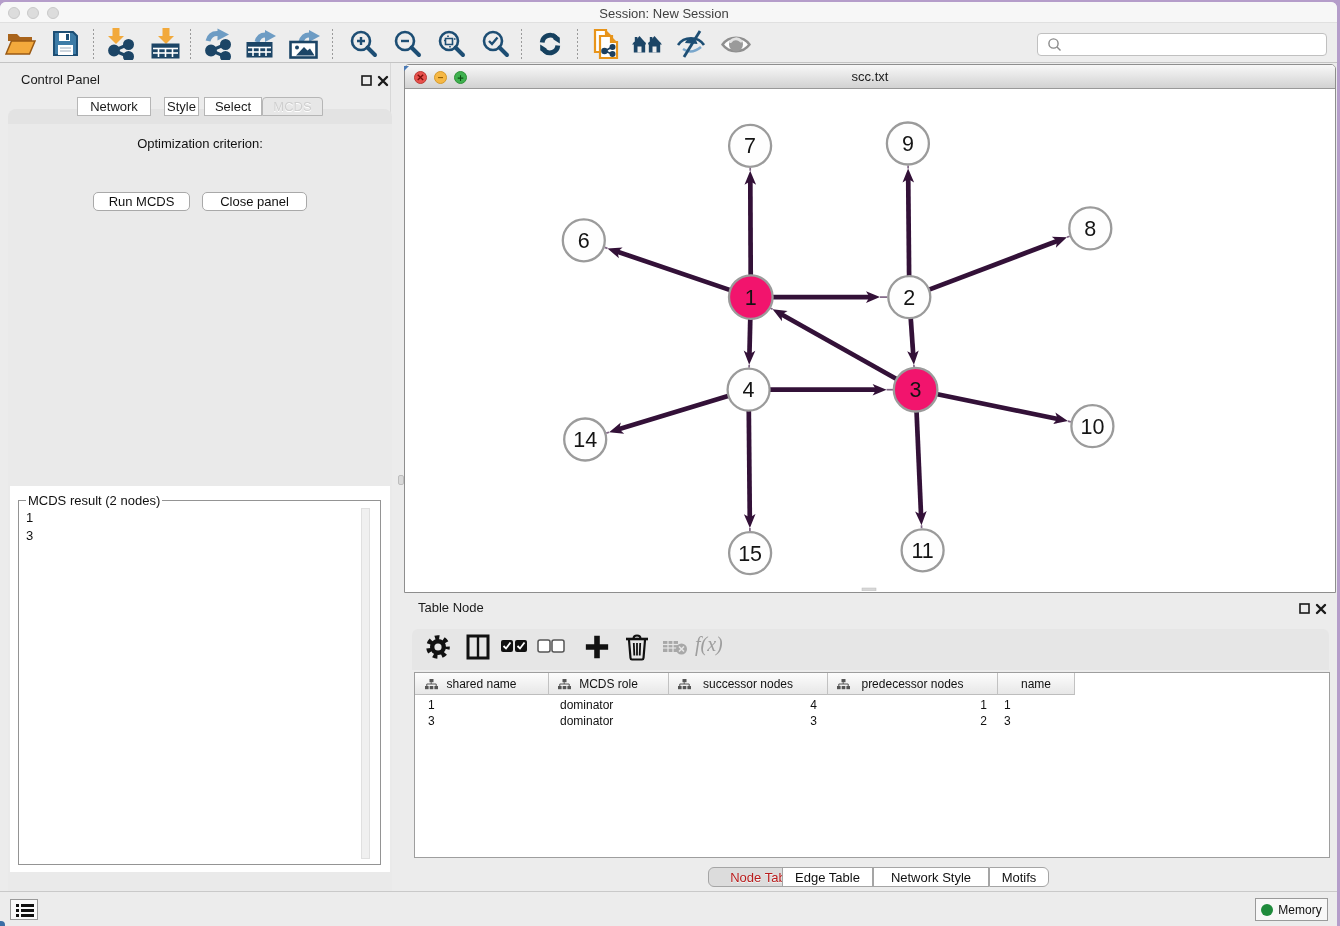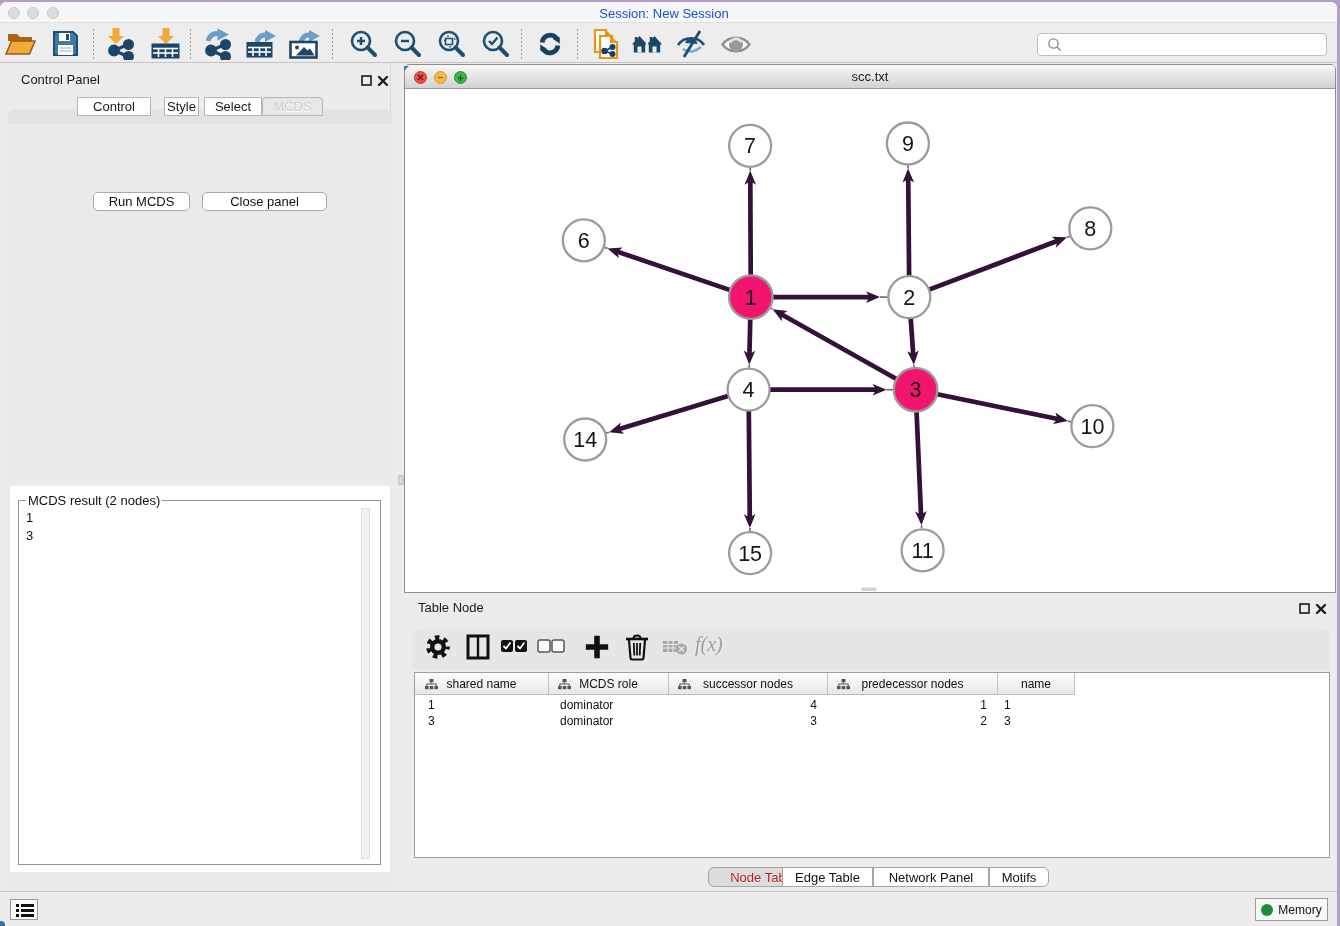--- a/index.html
+++ b/index.html
@@ -1,20 +1,20 @@
 <!DOCTYPE html>
 <html><head><meta charset="utf-8"><style>
 *{margin:0;padding:0;box-sizing:border-box}
 html,body{width:1340px;height:926px;overflow:hidden}
 body{background:#b59dca;font-family:"Liberation Sans",sans-serif;position:relative}
 .abs{position:absolute}
 #app{position:absolute;left:0;top:2px;width:1337px;height:924px;background:#ececec;border-radius:6px 6px 0 0}
 #titlebar{position:absolute;left:0;top:0;width:1337px;height:21px;background:#f7f7f7;border-radius:6px 6px 0 0;border-bottom:1px solid #e0e0e0}
 .tl{position:absolute;top:5px;width:12px;height:12px;border-radius:50%;background:#dcdcdc;border:1px solid #c9c9c9}
-#title{position:absolute;top:4px;left:0;width:1328px;text-align:center;font-size:13px;color:#1d4ed8}
+#title{position:absolute;top:4px;left:0;width:1328px;text-align:center;font-size:13px;color:#404040}
 #toolbar{position:absolute;left:0;top:21px;width:1337px;height:40px;background:#ededed;border-bottom:1px solid #c4c4c4}
 .sep{position:absolute;top:6px;height:30px;width:1px;background-image:linear-gradient(#9a9a9a 40%,rgba(0,0,0,0) 0%);background-size:1px 4px}
 .ticon{position:absolute;top:5px}
 #search{position:absolute;left:1037px;top:10px;width:290px;height:23px;background:#fff;border:1px solid #c0c0c0;border-radius:4px}
 
 #cp{position:absolute;left:0;top:61px;width:391px;height:828px;background:#ececec;border-right:1px solid #d8d8d8}
 #cp .hdr{position:absolute;left:21px;top:9px;font-size:13px;color:#1a1a1a}
 .tab{position:absolute;top:34px;z-index:3;height:19px;background:#fff;border:1px solid #b6b6b6;font-size:13px;color:#1a1a1a;text-align:center;line-height:18px}
 #tabpanel{position:absolute;left:8px;top:46px;width:384px;height:783px;background:#eaeaea;border-radius:8px 8px 0 0}
 #tabpanel .band{position:absolute;left:0;top:0;width:100%;height:15px;background:#e3e3e3;border-radius:8px 8px 0 0}
@@ -207,28 +207,29 @@
       </div>
   </div>
   <div id="cp">
     <div class="hdr">Control Panel</div>
     <svg width="11" height="11" style="position:absolute;left:361px;top:12px" viewBox="0 0 11 11">
         <rect x="1" y="1" width="9" height="9" fill="none" stroke="#1a1a1a" stroke-width="1.6"></rect>
       </svg>
     <svg width="12" height="12" style="position:absolute;left:377px;top:12px" viewBox="0 0 12 12">
         <path d="M2 2 L10 10 M10 2 L2 10" stroke="#1a1a1a" stroke-width="2.4" stroke-linecap="round"></path>
       </svg>
-    <div class="tab" style="left:77px;width:74px">Control</div>
+    <div class="tab" style="left:77px;width:74px">Network</div>
     <div class="tab" style="left:164px;width:35px">Style</div>
     <div class="tab" style="left:204px;width:58px">Select</div>
     <div class="tab" style="left:262px;width:61px;background:#e7e7e7;color:#cfcfcf;border-radius:4px 4px 0 0;text-shadow:0 1px 0 #fff">MCDS</div>
     <div id="tabpanel">
       <div class="band"></div>
+      <div id="optlabel">Optimization criterion:</div>
       <div class="btn" style="left:85px;width:97px">Run MCDS</div>
-      <div class="btn" style="left:194px;width:125px">Close panel</div>
+      <div class="btn" style="left:194px;width:105px">Close panel</div>
       <div id="resultwrap">
         <div id="resultbox">
           <div id="resulttitle">MCDS result (2 nodes)</div>
           <div id="resultinner">
               <div style="padding:6px 0 0 5px">1<br>3</div>
               <div id="rscroll"></div>
             </div>
         </div>
       </div>
     </div>
@@ -421,21 +422,21 @@
       <div class="td" style="left:413px;top:24px;width:159px;text-align:right">1</div>
       <div class="td" style="left:589px;top:24px">1</div>
       <div class="td" style="left:13px;top:40px">3</div>
       <div class="td" style="left:145px;top:40px">dominator</div>
       <div class="td" style="left:254px;top:40px;width:148px;text-align:right">3</div>
       <div class="td" style="left:413px;top:40px;width:159px;text-align:right">2</div>
       <div class="td" style="left:589px;top:40px">3</div>
     </div>
     <div class="btab" style="left:304px;width:110px;background:#dcdcdc;color:#b91c1c;border-radius:6px 0 0 6px;text-shadow:0 1px 0 #f5f5f5">Node Table</div>
     <div class="btab" style="left:378px;width:91px;background:#fff;color:#111">Edge Table</div>
-    <div class="btab" style="left:469px;width:116px;background:#fff;color:#111">Network Panel</div>
+    <div class="btab" style="left:469px;width:116px;background:#fff;color:#111">Network Style</div>
     <div class="btab" style="left:585px;width:60px;background:#fff;color:#111;border-radius:0 6px 6px 0">Motifs</div>
   </div>
   <div id="statusbar">
     <div id="listbtn">
         <svg width="20" height="15" style="position:absolute;left:4px;top:3px" viewBox="0 0 20 15">
           <g fill="#111">
             <rect x="1" y="1" width="3" height="3"></rect>
             <rect x="6" y="1" width="13" height="3"></rect>
             <rect x="1" y="6" width="3" height="3"></rect>
             <rect x="6" y="6" width="13" height="3"></rect>

